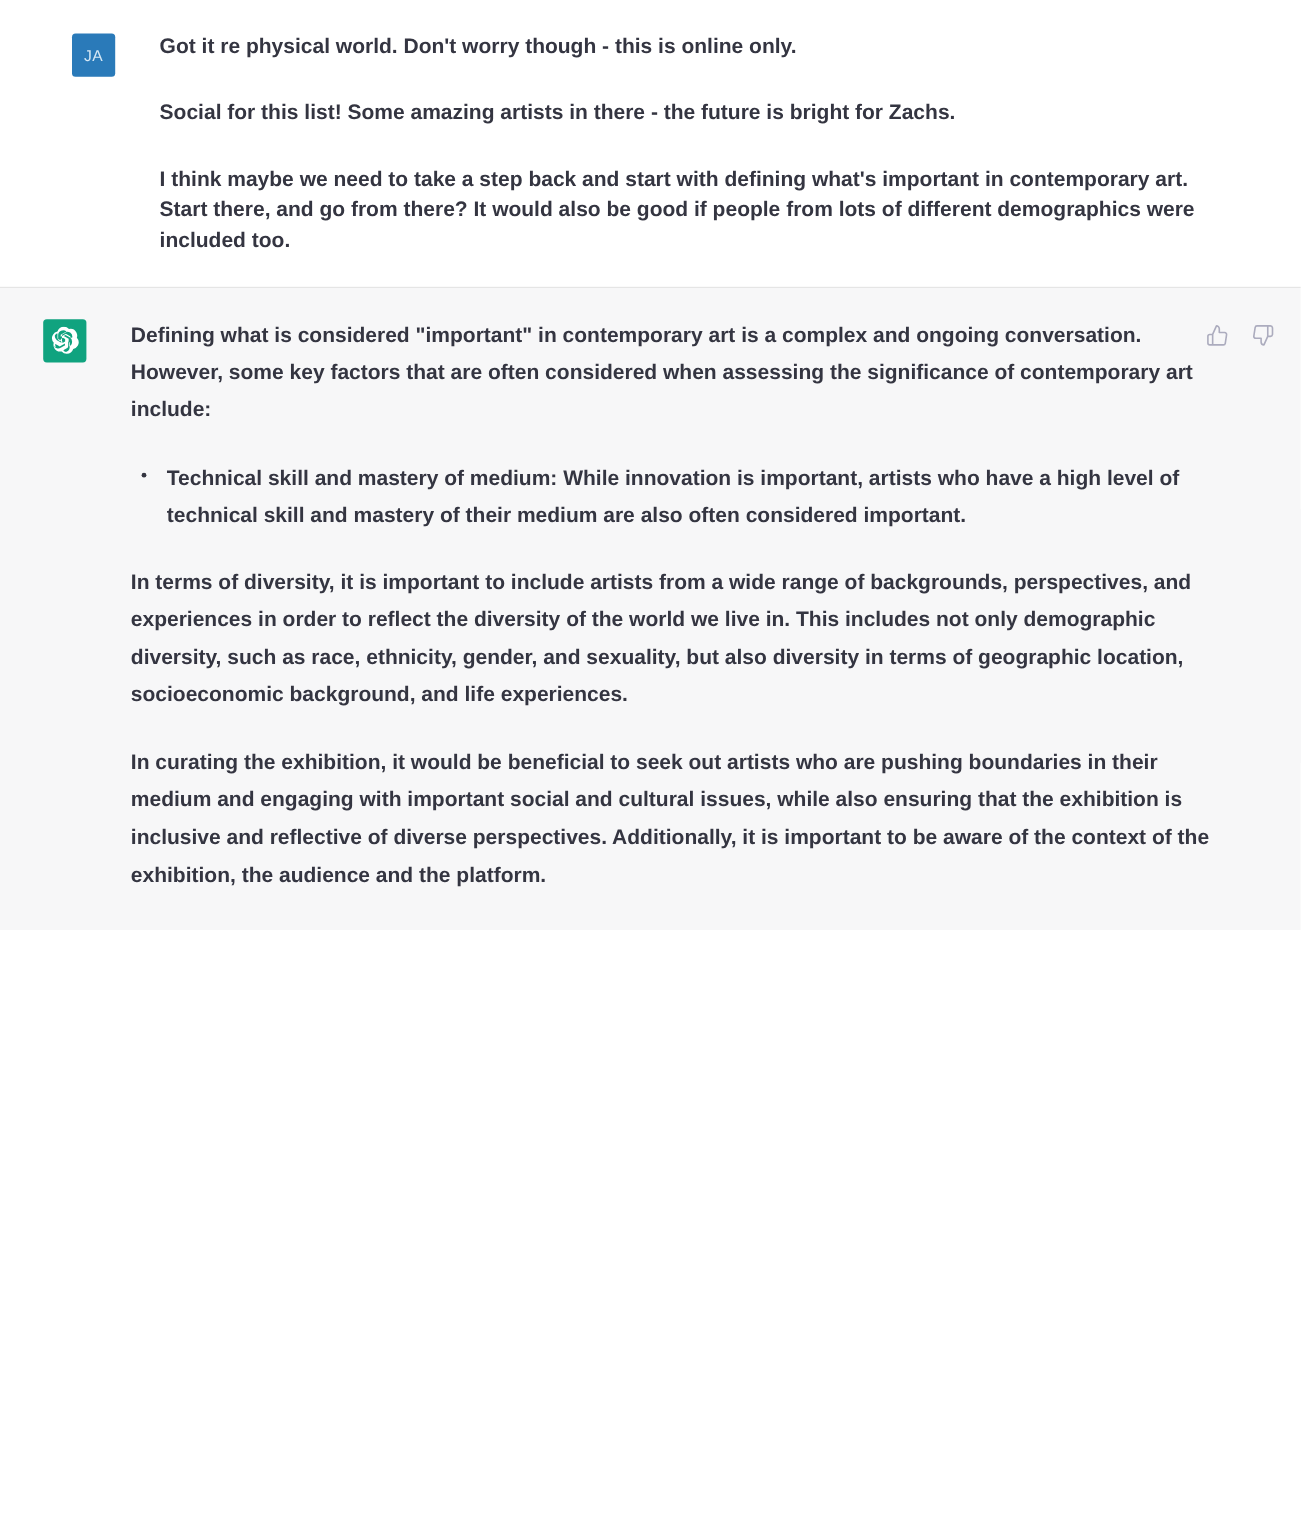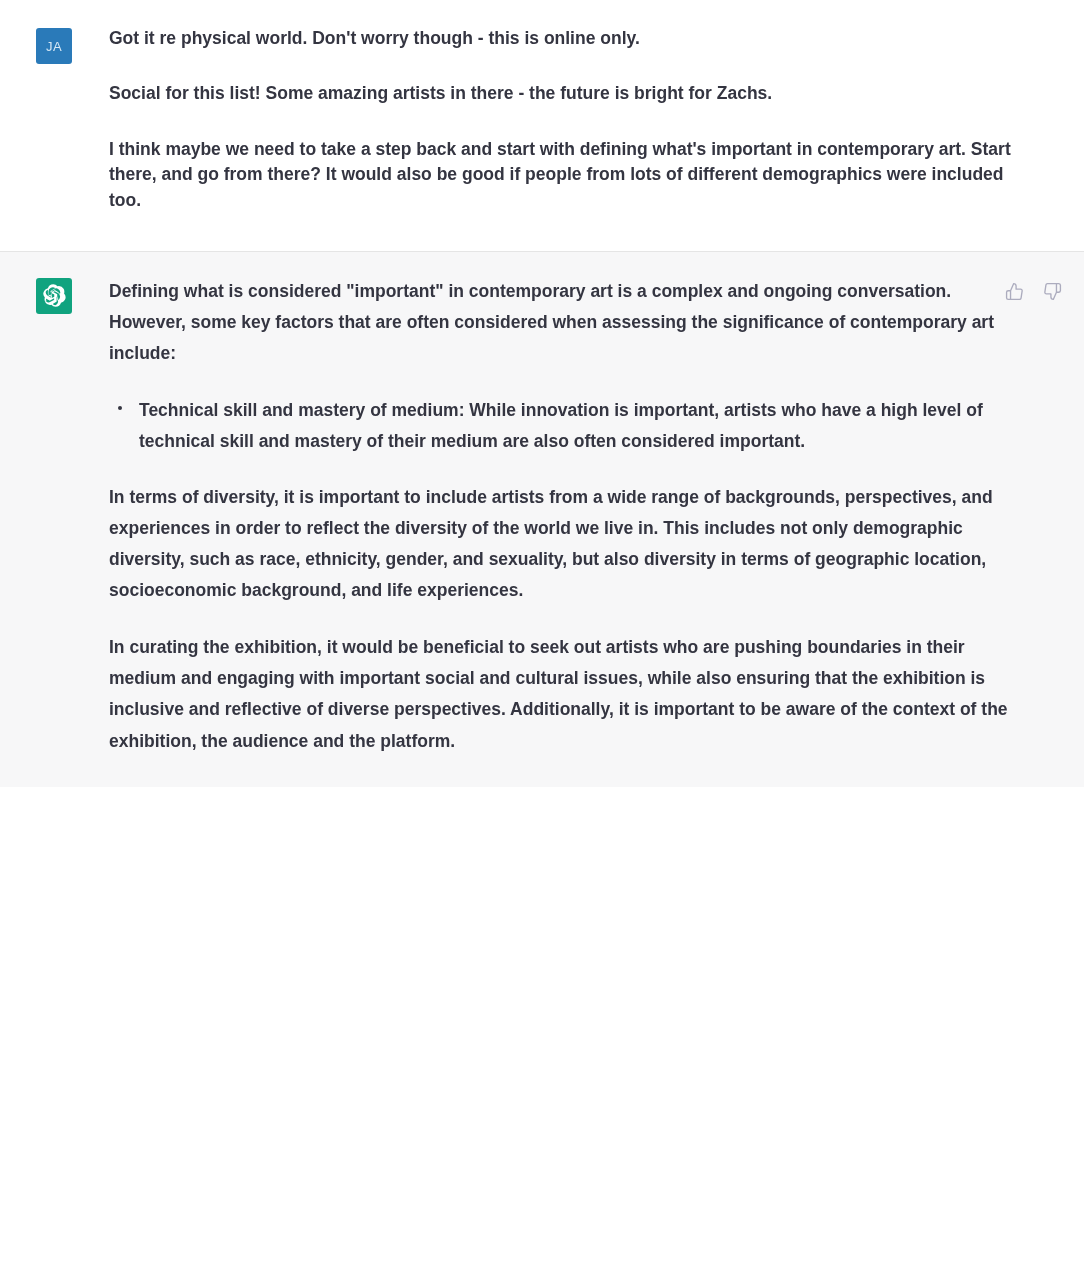--- a/index.html
+++ b/index.html
@@ -54,40 +54,41 @@
     align-items: center;
     justify-content: center;
     margin-top: 2px;
   }
   .avatar.user-avatar {
     background: #2a7ab9;
     color: #d6e8f5;
     font-size: 13px;
     letter-spacing: 0.4px;
     font-weight: 400;
+    margin-left: 24px;
   }
   .avatar.assistant-avatar {
     background: #10a37f;
   }
   .avatar.assistant-avatar svg { display: block; }
 
   
   .content {
     flex: 1 1 auto;
     padding-left: 37px;
     padding-right: 40px;
     color: #343541;
     font-size: 17.5px;
     font-weight: bold;
   }
   .message.user .content p {
     line-height: 1.45;
     margin: 0 0 30px 0;
   }
-  .message.user .content p:last-child { margin-bottom: 12px; }
+  .message.user .content p:last-child { margin-bottom: 0; }
 
   .message.assistant .content p {
     line-height: 1.78;
     margin: 0 0 26px 0;
   }
   .message.assistant .content p:last-child { margin-bottom: 0; }
 
   ul.bullets {
     list-style: none;
     margin: 0 0 24px 0;

